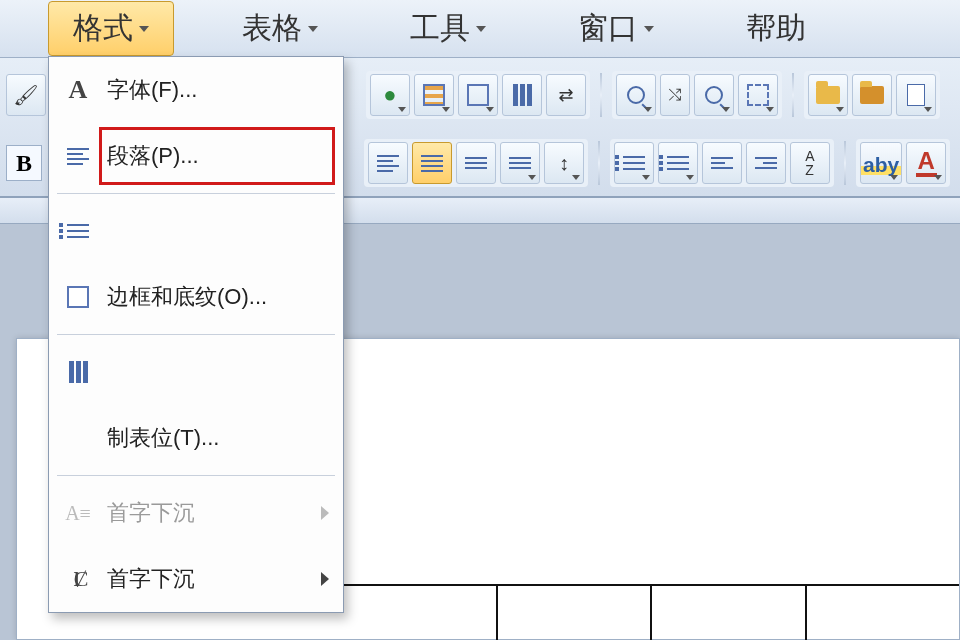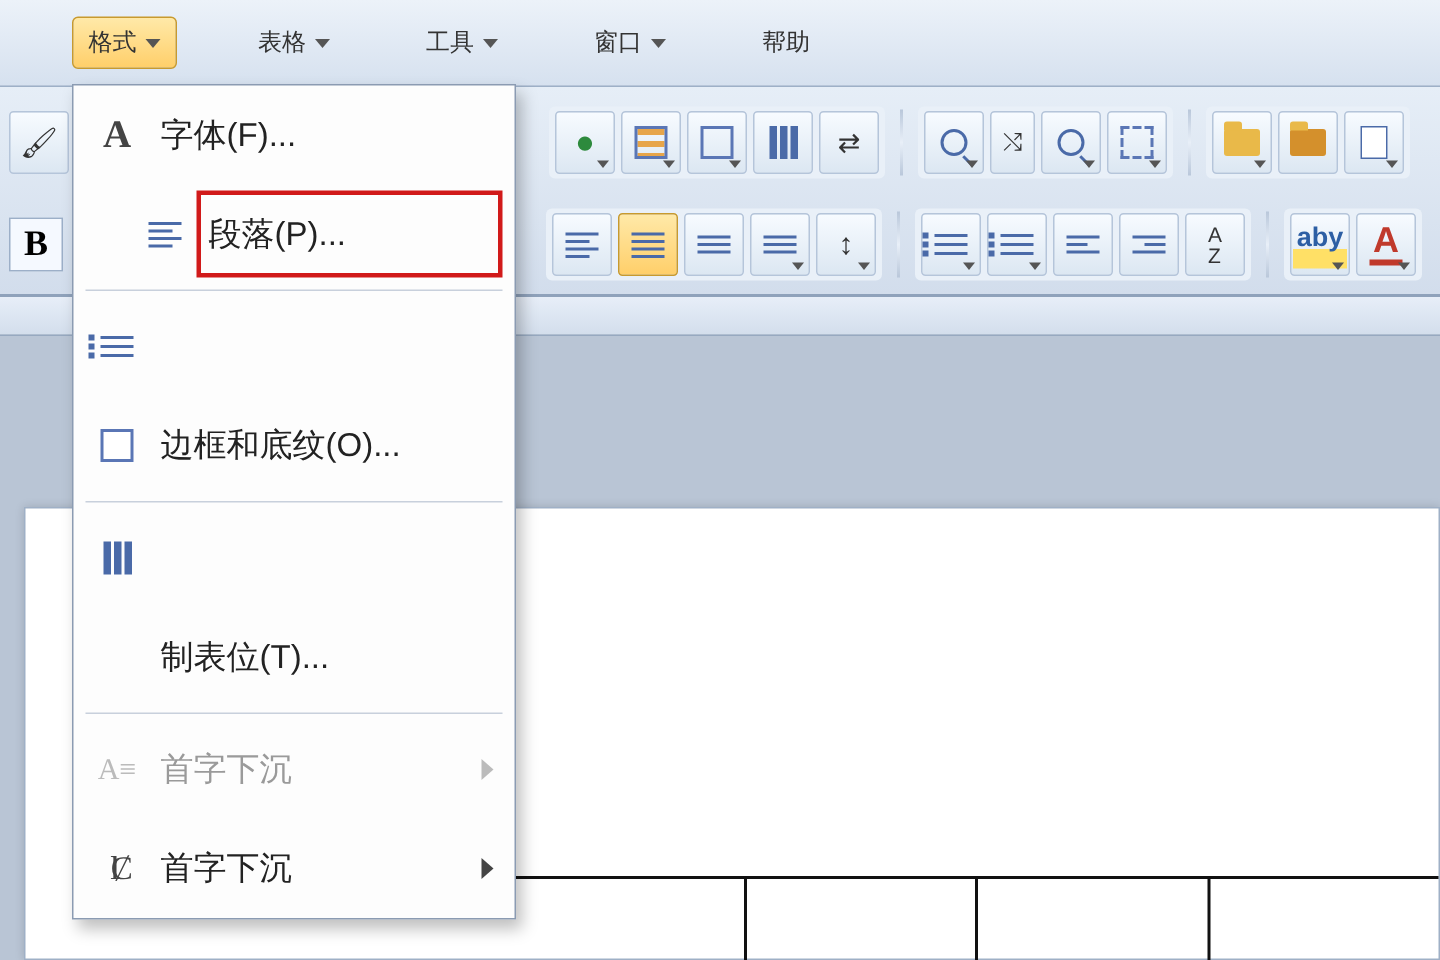--- a/index.html
+++ b/index.html
@@ -17,26 +17,26 @@
   .menubar {
     height: 58px;
     background: linear-gradient(#ecf2f9, #d6e1ef);
     border-bottom: 1px solid #9eb0c7;
     display: flex;
     align-items: center;
     padding-left: 48px;
     gap: 44px;
   }
   .menu-item {
-    font-size: 16px;
+    font-size: 30px;
     color: #333;
     display: flex;
     align-items: center;
     gap: 6px;
-    padding: 6px 10px;
+    padding: 6px 24px;
   }
   .menu-item.active {
     background: linear-gradient(#ffe9a8, #ffcf6a);
     border: 1px solid #c89a2e;
     border-radius: 4px;
   }
   .menu-caret {
     width: 0; height: 0;
     border-left: 5px solid transparent;
     border-right: 5px solid transparent;
@@ -124,21 +124,20 @@
     gap: 14px;
     padding: 0 14px;
     height: 66px;
     font-size: 22px;
     color: #222;
     border-bottom: 0;
   }
   .dd-item.disabled { color: #9a9a9a; }
   .dd-item.highlight {
     position: relative;
-    margin-left: 32px;
   }
   .dd-item.highlight::after {
     content: "";
     position: absolute;
     left: 50px; right: 8px; top: 4px; bottom: 4px;
     border: 3px solid #d11a1a;
     pointer-events: none;
   }
   .dd-icon {
     width: 30px;
@@ -207,21 +206,21 @@
   .icon-square { width: 22px; height: 22px; border: 2px solid #5a76b5; }
   .icon-columns { display:flex; gap:2px; }
   .icon-columns span { width:5px; height:22px; background:#4a6aa8; }
   .icon-lines { display:flex; flex-direction:column; gap:3px; }
   .icon-lines span { width:22px; height:2px; background:#4a6aa8; }
   .icon-list-dots { display:flex; flex-direction:column; gap:4px; }
   .icon-list-dots span { width:22px; height:2px; background:#4a6aa8; position:relative; }
   .icon-list-dots span::before { content:""; position:absolute; left:-8px; top:-1px; width:4px; height:4px; background:#4a6aa8; }
   .icon-A-serif { font-family:"Times New Roman",serif; font-size:26px; font-weight:bold; }
   .icon-A-color { font-family:sans-serif; font-size:24px; font-weight:bold; color:#c0392b; border-bottom:4px solid #c0392b; line-height:1; padding:0 2px; }
-  .icon-aby { font-family:sans-serif; font-size:18px; font-weight:bold; color:#2d5fa4; background:linear-gradient(transparent 60%, #ffe066 60%); line-height:1; padding:2px 2px 12px 2px; }
+  .icon-aby { font-family:sans-serif; font-size:21px; font-weight:bold; color:#2d5fa4; background:linear-gradient(transparent 60%, #ffe066 60%); line-height:1; padding:2px 2px 0 2px; }
   .icon-magnifier { width:18px; height:18px; border:2px solid #4a6aa8; border-radius:50%; position:relative; }
   .icon-magnifier::after { content:""; position:absolute; right:-6px; bottom:-6px; width:8px; height:2px; background:#4a6aa8; transform:rotate(45deg); }
   .icon-folder { width:24px; height:18px; background:#e9b949; border-radius:2px; position:relative; }
   .icon-folder::before { content:""; position:absolute; left:0; top:-5px; width:12px; height:6px; background:#e9b949; border-radius:2px 2px 0 0; }
   .icon-doc { width:18px; height:22px; background:#fff; border:1px solid #4a6aa8; position:relative; }
   .icon-vert-text { font-family:serif; font-size:22px; letter-spacing:-6px; }
   .icon-indent-out { display:flex; flex-direction:column; gap:3px; position:relative; }
   .icon-indent-out span { width:22px; height:2px; background:#4a6aa8; }
   .icon-az { font-size:14px; line-height:1; text-align:left; }
 </style>

